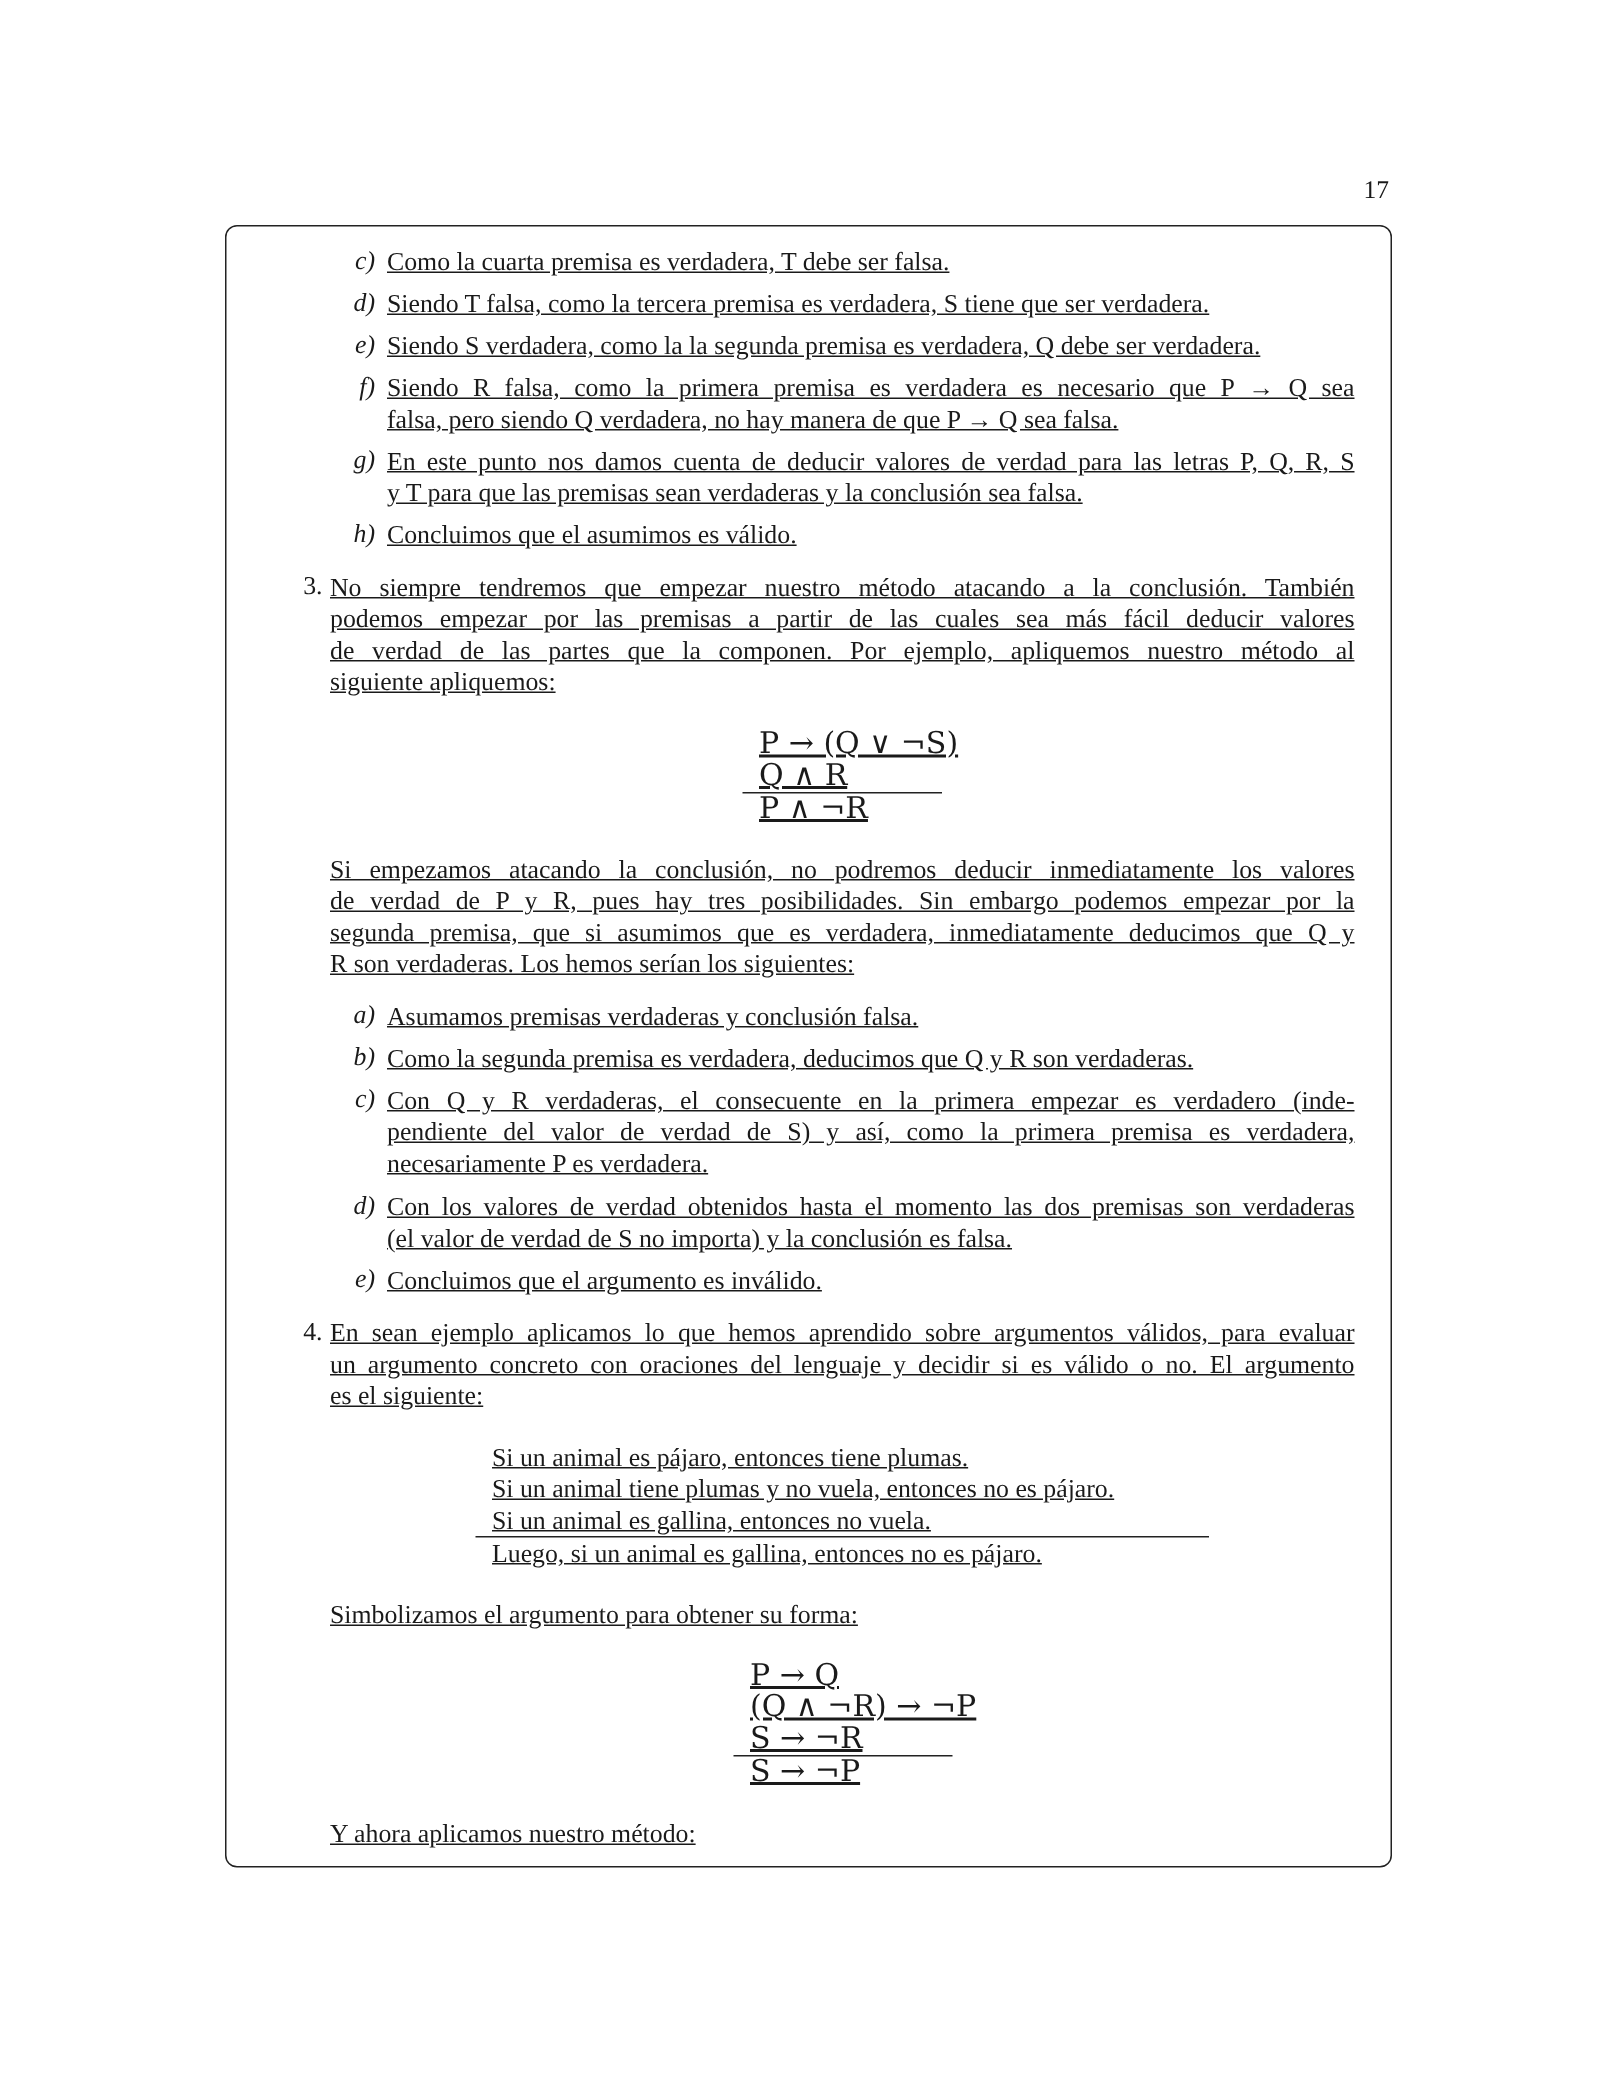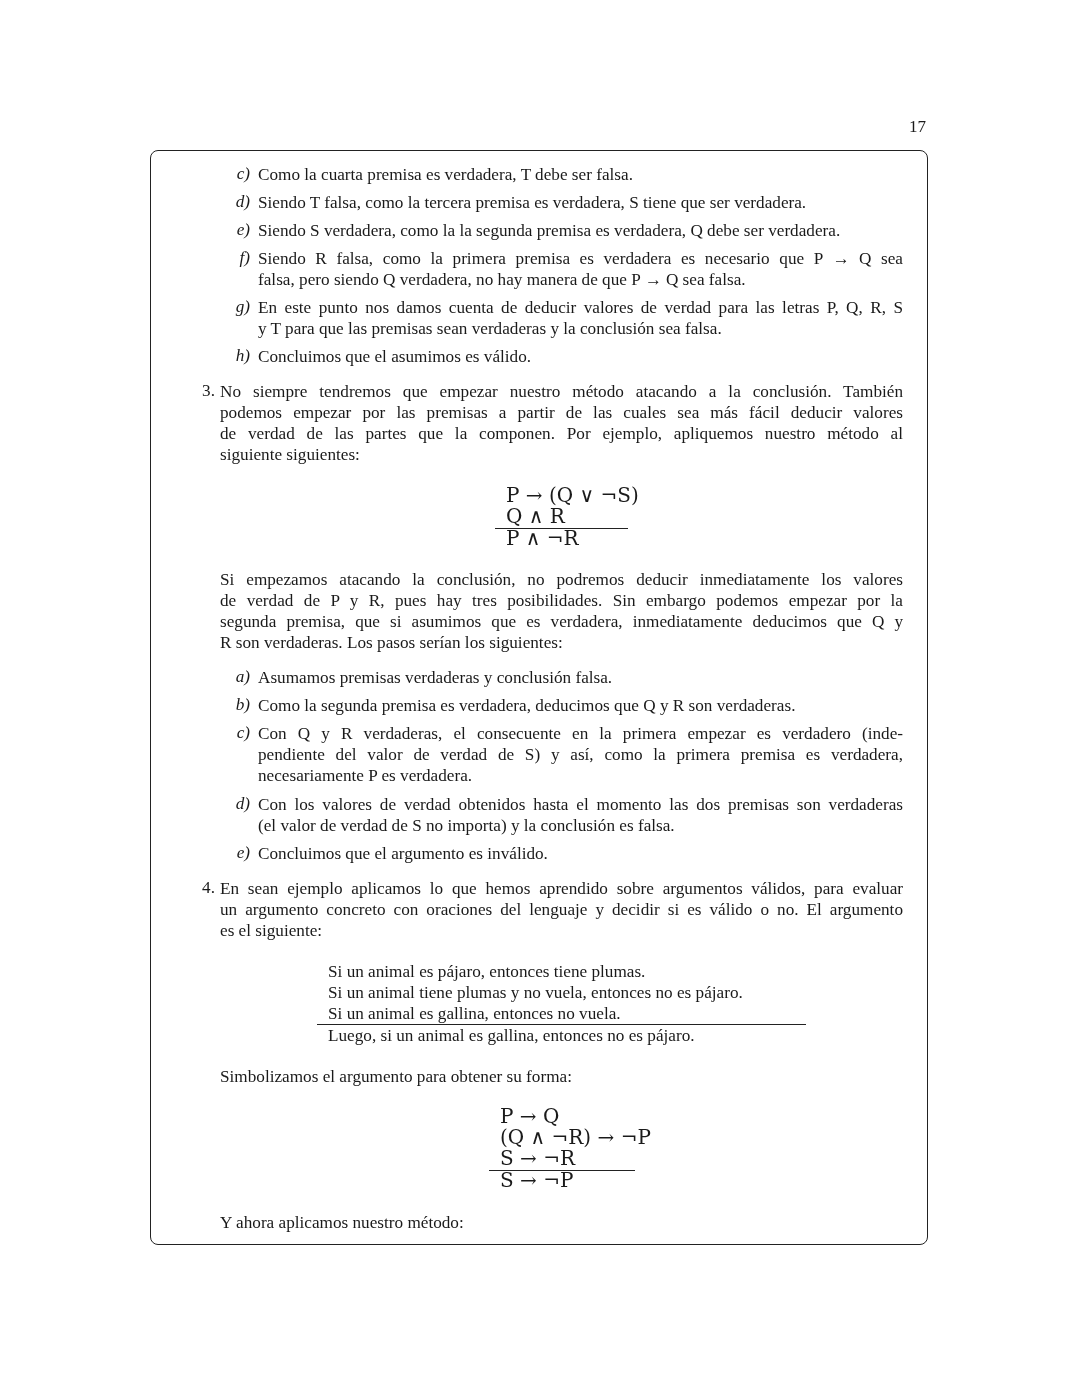--- a/index.html
+++ b/index.html
@@ -7,21 +7,21 @@
     width: 1080px; height: 1397px; position: relative; overflow: hidden;
     font-family: "Liberation Serif", "DejaVu Serif", serif;
     color: #1a1a1a; font-size: 17.2px;
   }
   .page-number { position: absolute; top: 117px; left: 905px; width: 25px; text-align: center; font-size: 17px; }
   .box {
     position: absolute; left: 150px; top: 150px; width: 778px; height: 1095px;
     border: 1.6px solid #222; border-radius: 8px; box-sizing: border-box;
   }
   .content { position: absolute; left: 0; top: 0; width: 1080px; }
-  .line { position: absolute; white-space: nowrap; line-height: 21px; }
+  .line { position: absolute; white-space: nowrap; line-height: 21px; text-decoration: underline; }
   .just { text-align: justify; text-align-last: justify; }
   .lbl { position: absolute; font-style: italic; text-align: right; width: 28px; }
   .num { position: absolute; text-align: right; width: 22px; }
   .rule { position: absolute; height: 0; border-top: 1px solid #222; }
   .math { font-family: "DejaVu Serif", serif; font-size: 20px; }
 </style>
 </head>
 <body>
 
 <div class="page-number">17</div>
@@ -46,31 +46,31 @@
   <div class="line just" style="left:258px;top:297px;width:645px">En este punto nos damos cuenta de deducir valores de verdad para las letras P, Q, R, S</div>
   <div class="line" style="left:258px;top:318px">y T para que las premisas sean verdaderas y la conclusión sea falsa.</div>
 
   <span class="lbl" style="left:222px;top:346px">h)</span>
   <div class="line" style="left:258px;top:346px">Concluimos que el asumimos es válido.</div>
 
   <span class="num" style="left:193px;top:381px">3.</span>
   <div class="line just" style="left:220px;top:381px;width:683px">No siempre tendremos que empezar nuestro método atacando a la conclusión. También</div>
   <div class="line just" style="left:220px;top:402px;width:683px">podemos empezar por las premisas a partir de las cuales sea más fácil deducir valores</div>
   <div class="line just" style="left:220px;top:423px;width:683px">de verdad de las partes que la componen. Por ejemplo, apliquemos nuestro método al</div>
-  <div class="line" style="left:220px;top:444px">siguiente siguientes:</div>
+  <div class="line" style="left:220px;top:444px">siguiente apliquemos:</div>
 
   <div class="line math" style="left:506px;top:485px">P → (Q ∨ ¬S)</div>
   <div class="line math" style="left:506px;top:506px">Q ∧ R</div>
   <div class="rule" style="left:495px;top:528px;width:133px"></div>
   <div class="line math" style="left:506px;top:528px">P ∧ ¬R</div>
 
   <div class="line just" style="left:220px;top:569px;width:683px">Si empezamos atacando la conclusión, no podremos deducir inmediatamente los valores</div>
   <div class="line just" style="left:220px;top:590px;width:683px">de verdad de P y R, pues hay tres posibilidades. Sin embargo podemos empezar por la</div>
   <div class="line just" style="left:220px;top:611px;width:683px">segunda premisa, que si asumimos que es verdadera, inmediatamente deducimos que Q y</div>
-  <div class="line" style="left:220px;top:632px">R son verdaderas. Los pasos serían los siguientes:</div>
+  <div class="line" style="left:220px;top:632px">R son verdaderas. Los hemos serían los siguientes:</div>
 
   <span class="lbl" style="left:222px;top:667px">a)</span>
   <div class="line" style="left:258px;top:667px">Asumamos premisas verdaderas y conclusión falsa.</div>
 
   <span class="lbl" style="left:222px;top:695px">b)</span>
   <div class="line" style="left:258px;top:695px">Como la segunda premisa es verdadera, deducimos que Q y R son verdaderas.</div>
 
   <span class="lbl" style="left:222px;top:723px">c)</span>
   <div class="line just" style="left:258px;top:723px;width:645px">Con Q y R verdaderas, el consecuente en la primera empezar es verdadero (inde-</div>
   <div class="line just" style="left:258px;top:744px;width:645px">pendiente del valor de verdad de S) y así, como la primera premisa es verdadera,</div>

